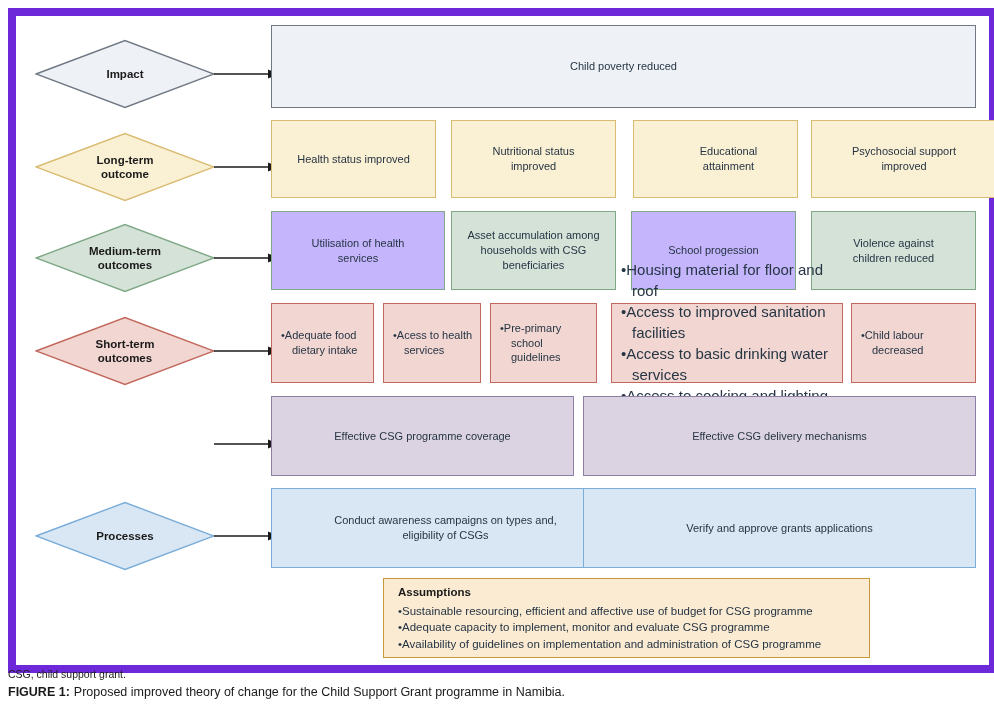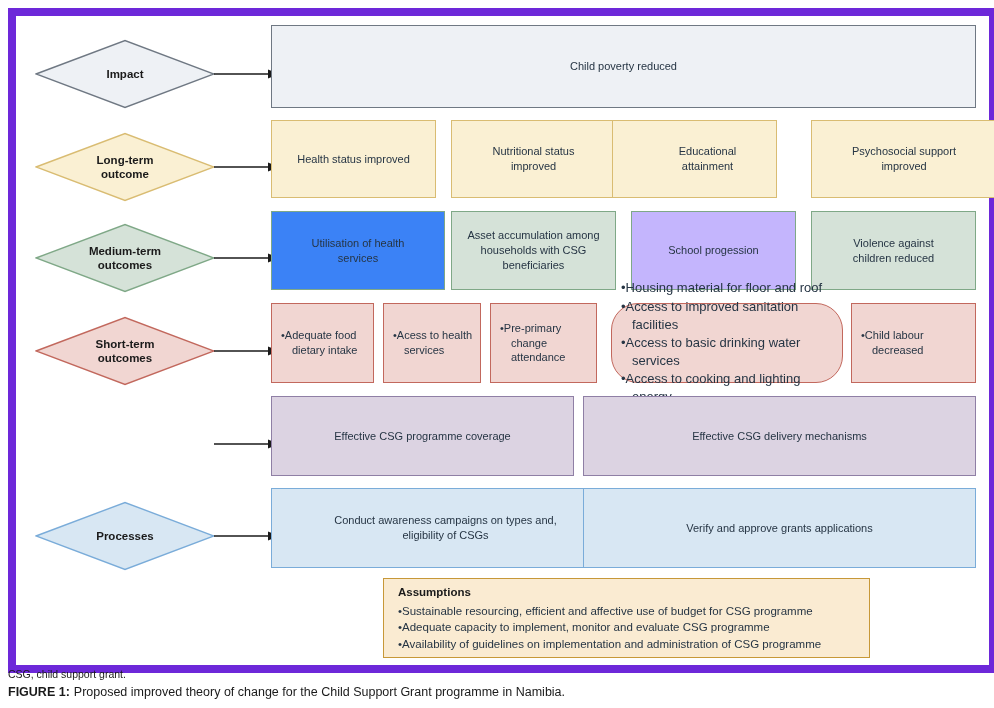--- a/index.html
+++ b/index.html
@@ -21,21 +21,21 @@
   .arrow line{stroke:#1a1a1a;stroke-width:1.6;}
   .arrow polygon{fill:#1a1a1a;}
   .box{
     position:absolute;border:1.4px solid #888;display:flex;align-items:center;justify-content:center;
     text-align:center;font-size:11px;line-height:1.35;box-sizing:border-box;padding:4px 6px;
   }
   .box.bullets{justify-content:flex-start;text-align:left;padding:6px 5px 6px 9px;}
   .box ul{list-style:none;margin:0;padding:0;}
   .box li{padding-left:11px;text-indent:-11px;}
   .box li::before{content:"\2022 ";}
-  .box.dense{font-size:13px;border-radius:27px;}
+  .box.dense{font-size:15px;}
   .box.dense li{line-height:1.4;}
   .assume{
     position:absolute;border:1.5px solid #C79838;box-sizing:border-box;
     padding:5px 12px 6px 14px;font-size:11.5px;line-height:1.45;
   }
   .assume .atitle{font-weight:bold;font-size:11.5px;color:#1a1a1a;margin-bottom:2px;}
   .assume ul{list-style:none;margin:0;padding:0;}
   .assume li{padding-left:12px;text-indent:-12px;}
   .assume li::before{content:"\2022 ";}
   .note{position:absolute;left:8px;top:668px;font-size:10.5px;color:#1a1a1a;}
@@ -71,38 +71,38 @@
     <svg class="arrow" style="left:198px;top:145px" width="65" height="12">
       <line x1="0" y1="6" x2="55" y2="6"></line>
         <polygon points="54,1.5 65,6 54,10.5"></polygon>
     </svg>
     <div class="box" style="left: 255px; top: 104px; width: 165px; height: 78px; background-color: rgb(250, 240, 211); border-color: rgb(217, 188, 114);">
       <span style="max-width:118px">Health status improved</span>
     </div>
     <div class="box" style="left: 435px; top: 104px; width: 165px; height: 78px; background-color: rgb(250, 240, 211); border-color: rgb(217, 188, 114);">
       <span style="max-width:118px">Nutritional status improved</span>
     </div>
-    <div class="box" style="left: 596px; top: 104px; width: 165px; height: 78px; background-color: rgb(250, 240, 211); border-color: rgb(217, 188, 114); padding-left: 32px;">
+    <div class="box" style="left: 617px; top: 104px; width: 165px; height: 78px; background-color: rgb(250, 240, 211); border-color: rgb(217, 188, 114); padding-left: 32px;">
       <span style="max-width:90px">Educational attainment</span>
     </div>
     <div class="box" style="left: 795px; top: 104px; width: 186px; height: 78px; background-color: rgb(250, 240, 211); border-color: rgb(217, 188, 114);">
       <span style="max-width:130px">Psychosocial support improved</span>
     </div>
 
     <div class="diamond" style="top:207px">
       <svg width="180" height="70" viewBox="0 0 180 70">
         <polygon points="1,35 90,1.5 179,35 90,68.5" stroke-width="1.4" fill="#D5E2D8" stroke="#7FA887"></polygon>
       </svg>
       <span class="dlabel">Medium-term outcomes</span>
     </div>
     <svg class="arrow" style="left:198px;top:236px" width="65" height="12">
       <line x1="0" y1="6" x2="55" y2="6"></line>
         <polygon points="54,1.5 65,6 54,10.5"></polygon>
     </svg>
-    <div class="box" style="left: 255px; top: 195px; width: 174px; height: 79px; background-color: #3b82f6; border-color: rgb(127, 168, 135);">
+    <div class="box" style="left: 255px; top: 195px; width: 174px; height: 79px; background-color: #c4b5fd; border-color: rgb(127, 168, 135);">
       <span style="max-width:122px">Utilisation of health services</span>
     </div>
     <div class="box" style="left: 435px; top: 195px; width: 165px; height: 79px; background-color: rgb(213, 226, 216); border-color: rgb(127, 168, 135);">
       <span style="max-width:148px">Asset accumulation among households with CSG beneficiaries</span>
     </div>
     <div class="box" style="left: 615px; top: 195px; width: 165px; height: 79px; background-color: #c4b5fd; border-color: rgb(127, 168, 135);">
       <span>School progession</span>
     </div>
     <div class="box" style="left: 795px; top: 195px; width: 165px; height: 79px; background-color: rgb(213, 226, 216); border-color: rgb(127, 168, 135);">
       <span style="max-width:118px">Violence against children reduced</span>
@@ -123,21 +123,21 @@
         <li>Adequate food dietary intake</li>
       </ul>
     </div>
     <div class="box bullets" style="left: 367px; top: 287px; width: 98px; height: 80px; background-color: rgb(241, 214, 210); border-color: rgb(194, 104, 93);">
       <ul>
         <li>Acess to health services</li>
       </ul>
     </div>
     <div class="box bullets" style="left: 474px; top: 287px; width: 107px; height: 80px; background-color: rgb(241, 214, 210); border-color: rgb(194, 104, 93);">
       <ul>
-        <li>Pre-primary change attendance</li>
+        <li>Pre-primary school guidelines</li>
       </ul>
     </div>
     <div class="box bullets dense" style="left: 595px; top: 287px; width: 232px; height: 80px; background-color: rgb(241, 214, 210); border-color: rgb(194, 104, 93);">
       <ul>
         <li>Housing material for floor and roof</li>
         <li>Access to improved sanitation facilities</li>
         <li>Access to basic drinking water services</li>
         <li>Access to cooking and lighting energy</li>
       </ul>
     </div>

